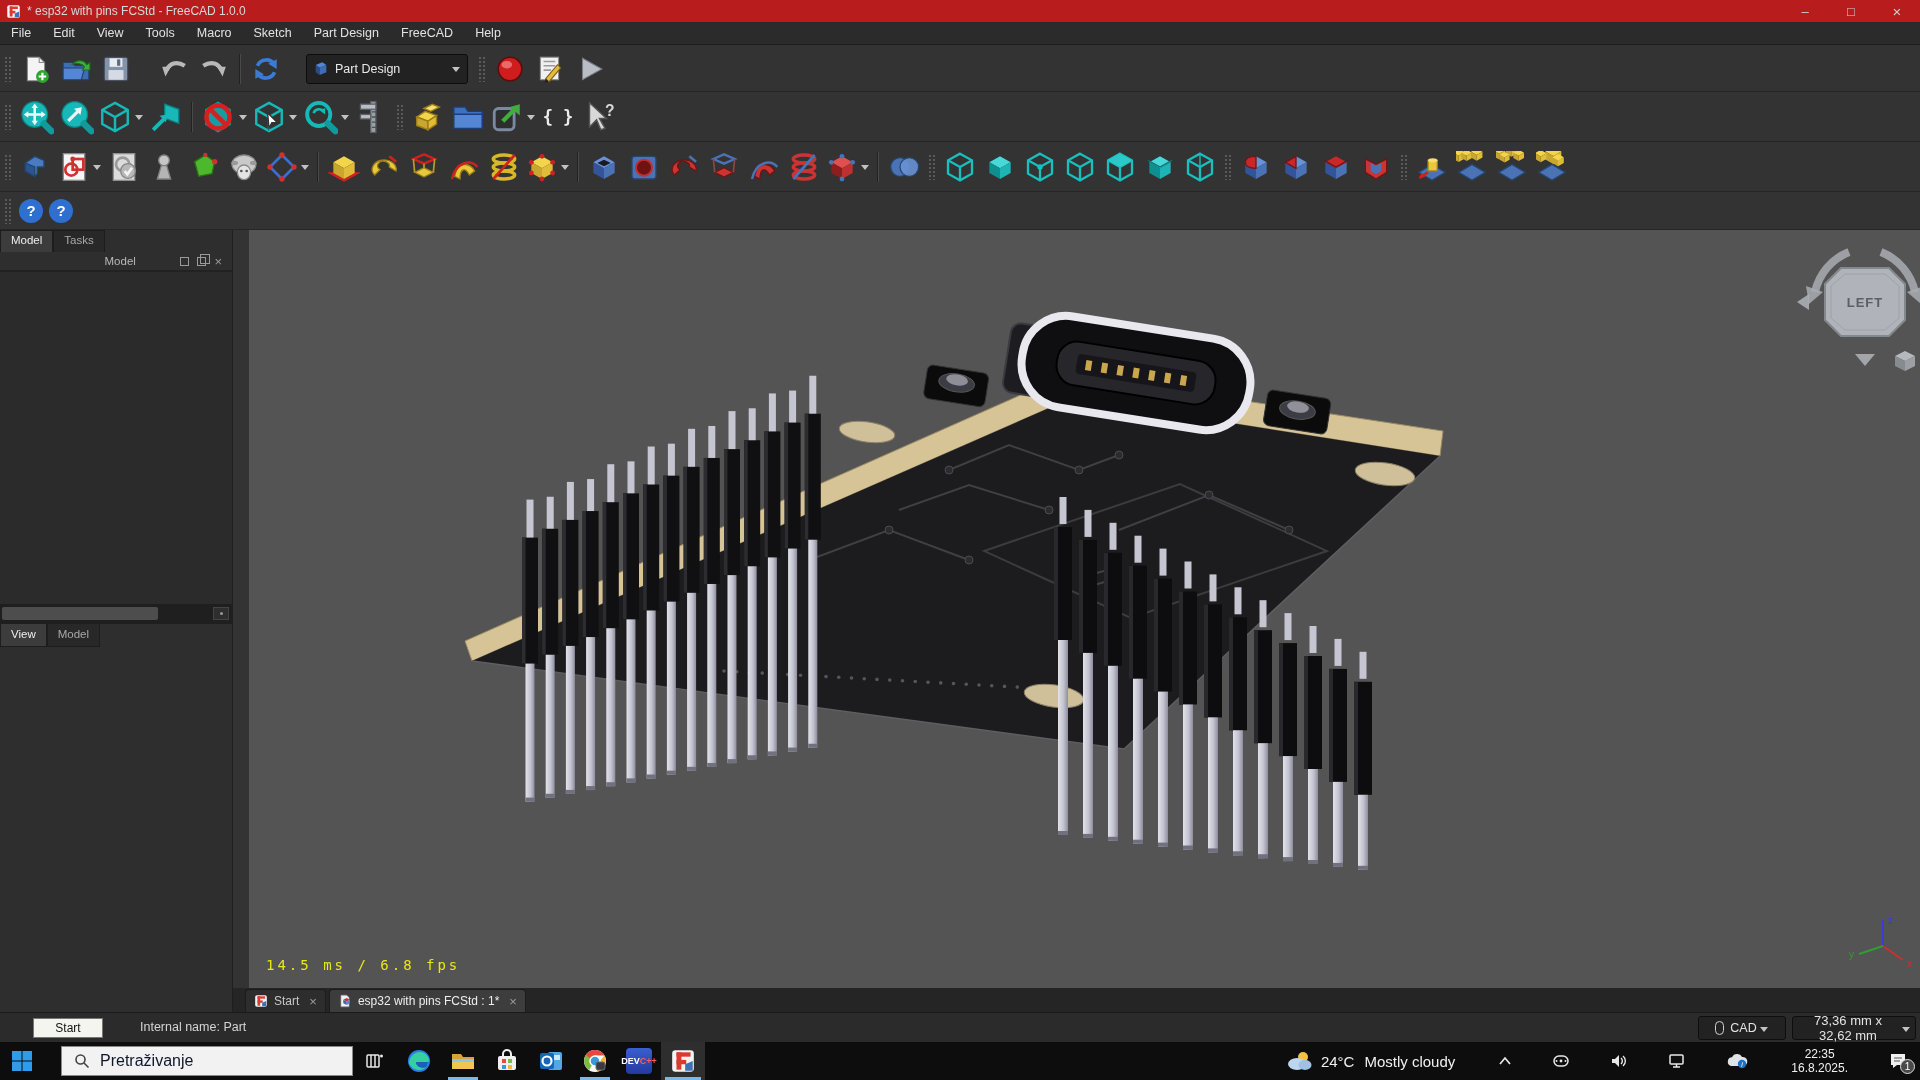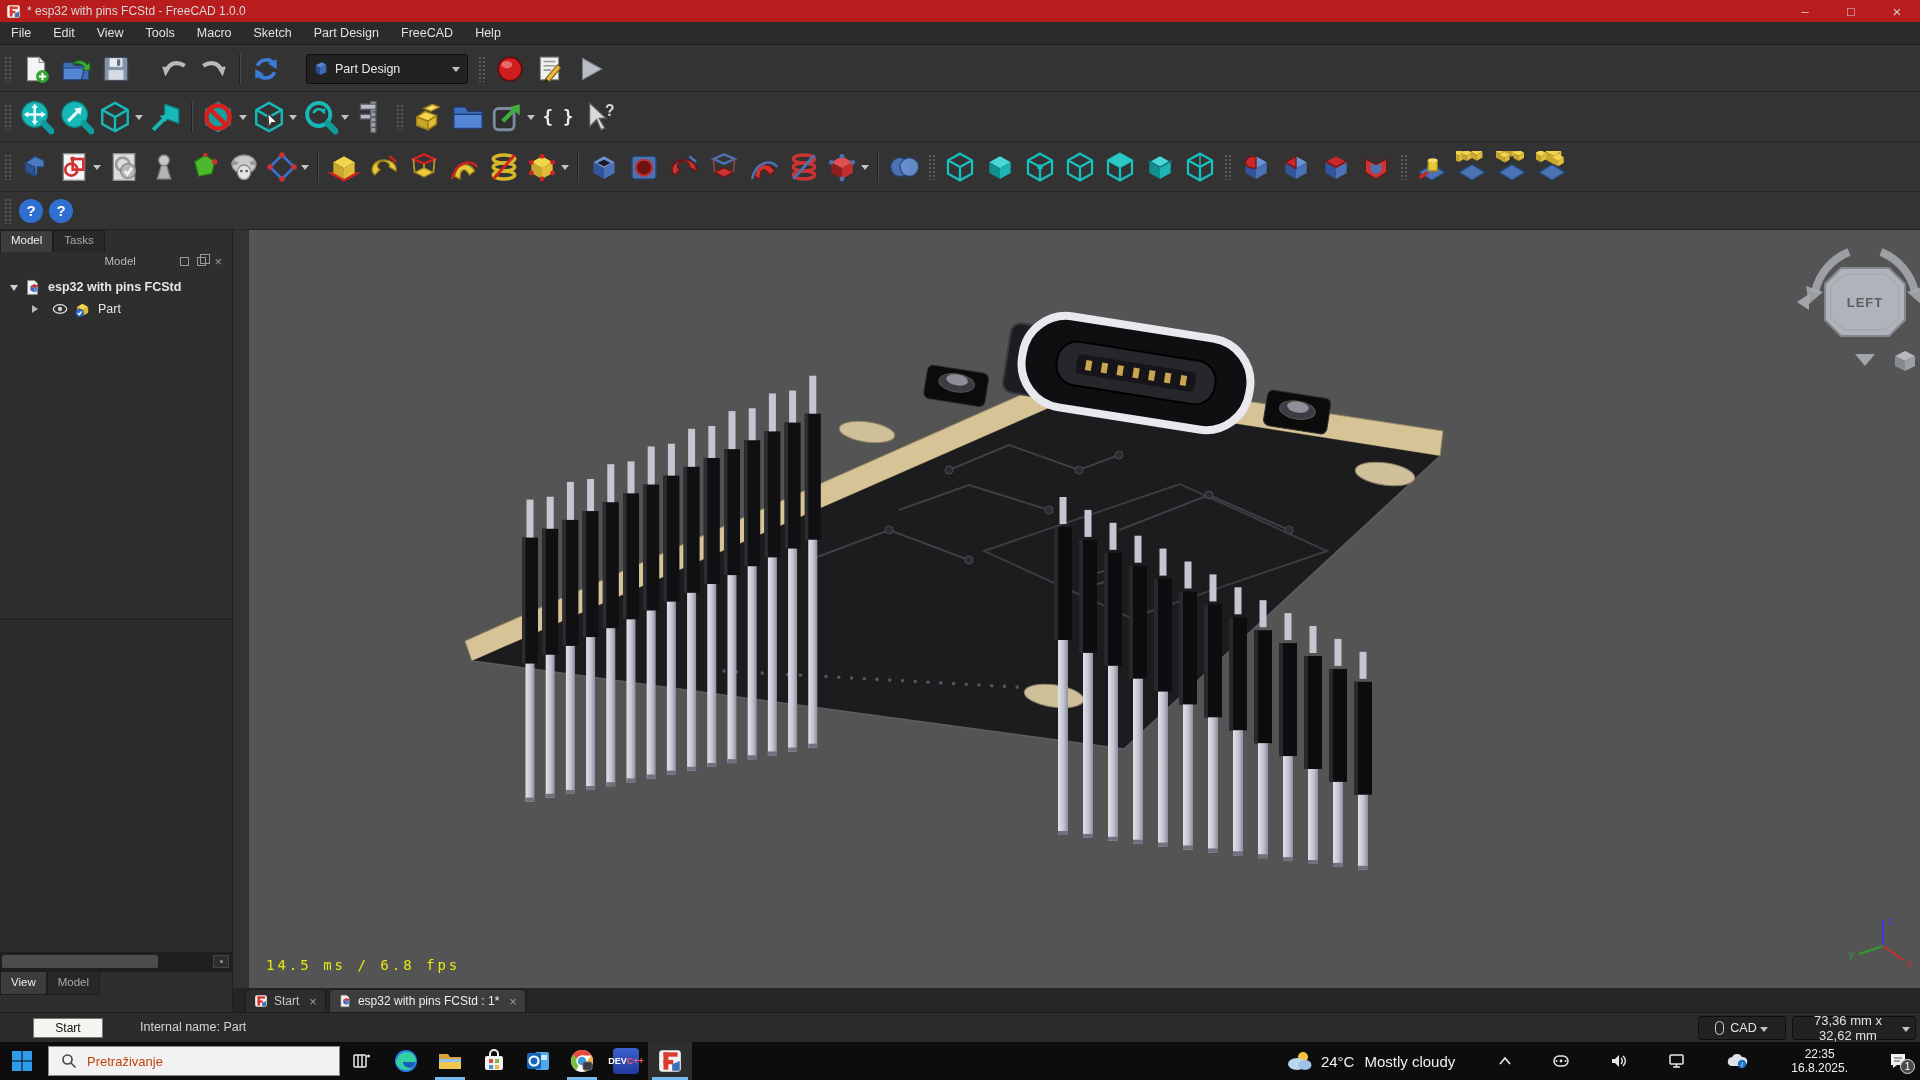--- a/index.html
+++ b/index.html
@@ -78,22 +78,22 @@
     display:flex;align-items:center;justify-content:center;color:#e3e3e3;}
   #navstyle .mouse{width:9px;height:14px;border:1.5px solid #cfcfcf;border-radius:5px;margin-right:6px;}
   #dimsel{position:absolute;left:1792px;top:3px;width:124px;height:24px;background:#222;border:1px solid #0e0e0e;border-radius:3px;
     display:flex;align-items:center;color:#e3e3e3;font-size:13px;padding:0 4px;}
   #dimsel .lbl{flex:1;text-align:center;}
   
   #taskbar{position:absolute;left:0;top:1042px;width:1920px;height:38px;background:#0d0d0d;display:flex;align-items:center;color:#eee;}
   .tkbtn{width:44px;height:38px;display:flex;align-items:center;justify-content:center;position:relative;}
   .tkbtn .uline{position:absolute;bottom:0;left:7px;width:30px;height:3px;background:#76b9ed;}
   .tkbtn.activeapp{background:#2e2e2e;}
-  #searchbox{width:292px;height:30px;background:#f2f2f2;border:1px solid #888;display:flex;align-items:center;color:#c2410c;
-    font-size:13px;margin-left:4px;}
+  #searchbox{width:292px;height:30px;background:#f2f2f2;border:1px solid #888;display:flex;align-items:center;color:#0f172a;
+    font-size:16px;margin-left:17px;}
   #searchbox .sic{margin:0 10px 0 12px;display:flex;}
   #trayarea{margin-left:auto;display:flex;align-items:center;height:38px;gap:26px;}
   #weather{display:flex;align-items:center;padding:0 10px;font-size:15px;color:#f0f0f0;}
   #weather .wtxt{margin-left:8px;}
   #weather .wdesc{margin-left:10px;}
   .trayic{margin:0 7px;display:flex;align-items:center;color:#e8e8e8;}
   #clock{text-align:center;font-size:12px;line-height:14px;margin:0 10px;color:#f0f0f0;}
   #notif{position:relative;margin:0 12px 0 4px;display:flex;}
   #notif .badge{position:absolute;right:-7px;bottom:-4px;width:15px;height:15px;border-radius:8px;background:#4a4a4a;
     border:1px solid #ddd;color:#fff;font-size:10px;display:flex;align-items:center;justify-content:center;}
@@ -623,42 +623,20 @@
     <div class="stab active">Model</div>
     <div class="stab">Tasks</div>
   </div>
   <div id="paneltitle">
     <span class="t">Model</span>
     <span class="hic">
         <span class="hbx"></span>
         <span class="hbx2"></span>
         <span class="x">×</span>
       </span>
-  </div>
-  <div id="tree">
-    <div class="trow">
-      <span class="tw-open"></span>
-      <svg class="ic" width="17" height="17" viewBox="0 0 24 24" style="margin-right:7px">
-          <use href="#docic"></use>
-        </svg>
-      <span style="font-weight:bold">esp32 with pins FCStd</span>
-    </div>
-    <div class="trow">
-      <span class="tw-closed"></span>
-      <svg class="ic" width="16" height="12" viewBox="0 0 24 16" style="margin:0 6px 0 6px">
-          <ellipse cx="12" cy="8" rx="10" ry="6.5" fill="none" stroke="#d8d8d8" stroke-width="2"></ellipse>
-          <circle cx="12" cy="8" r="3.2" fill="#d8d8d8"></circle>
-        </svg>
-      <svg class="ic" width="17" height="17" viewBox="0 0 24 24" style="margin-right:7px">
-          <use href="#isobox"></use>
-          <circle cx="8" cy="17" r="5.5" fill="#2f6fd0" stroke="#14408a"></circle>
-          <path d="M5.5 17l2 2.3 3.4-4.6" fill="none" stroke="#fff" stroke-width="1.8"></path>
-        </svg>
-      <span>Part</span>
-    </div>
   </div>
   <div id="props"></div>
   <div id="hscroll">
     <div class="thumb"></div>
     <div class="sbtn">
         <i></i>
       </div>
   </div>
   <div id="bottomtabs">
     <div class="stab active">View</div>

